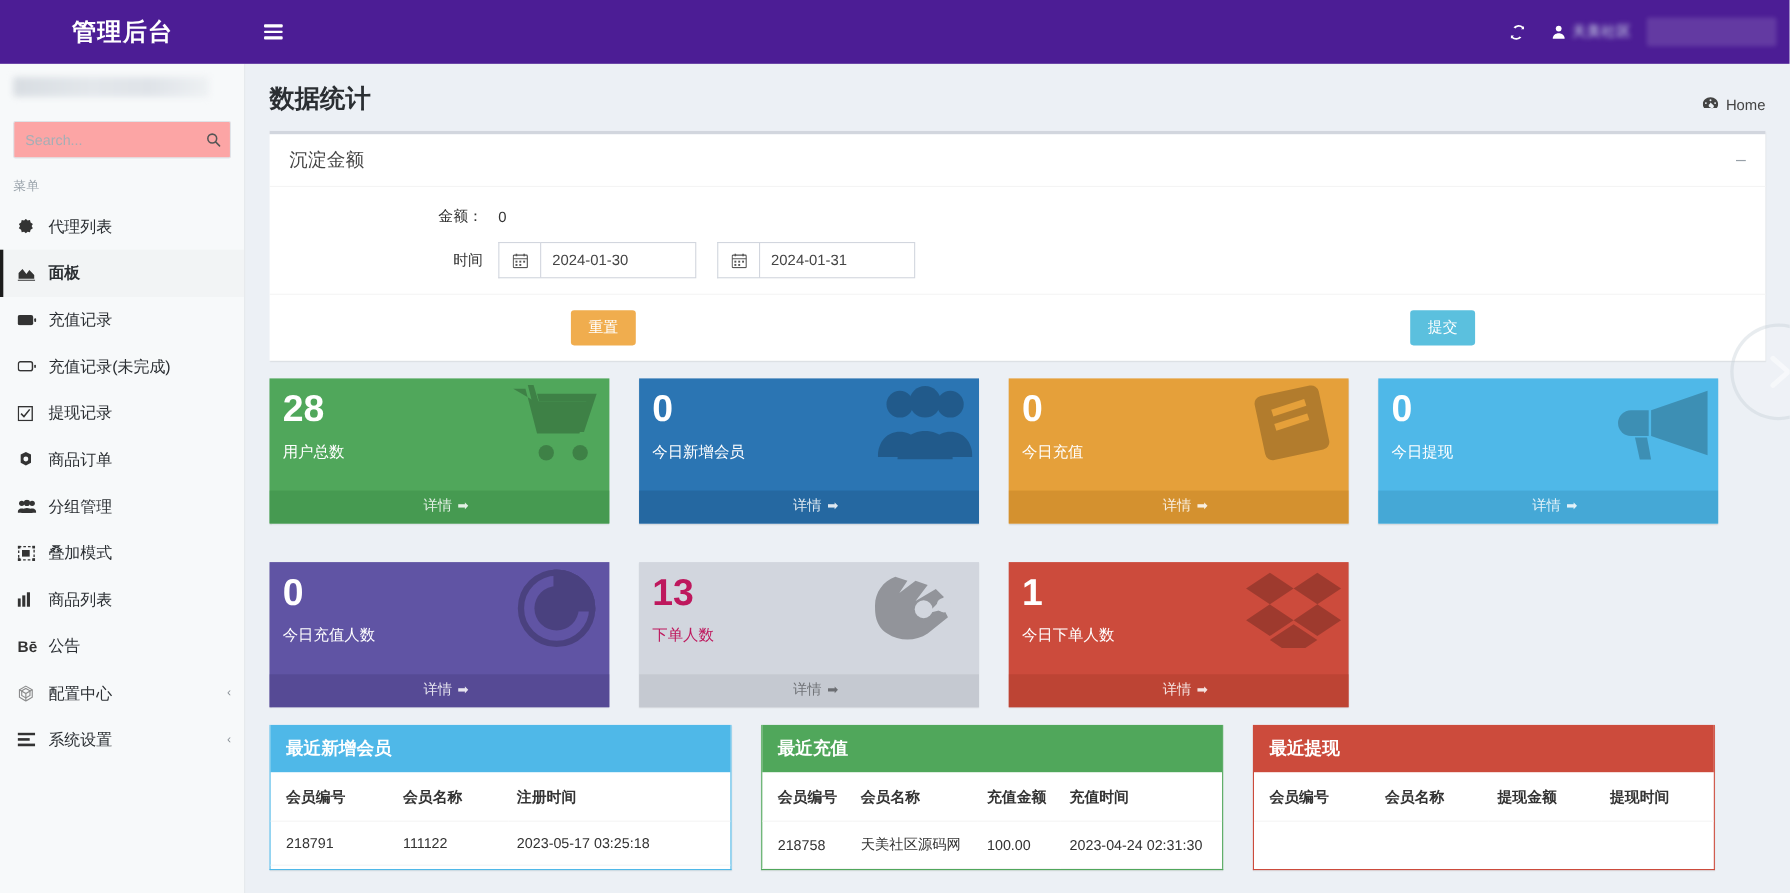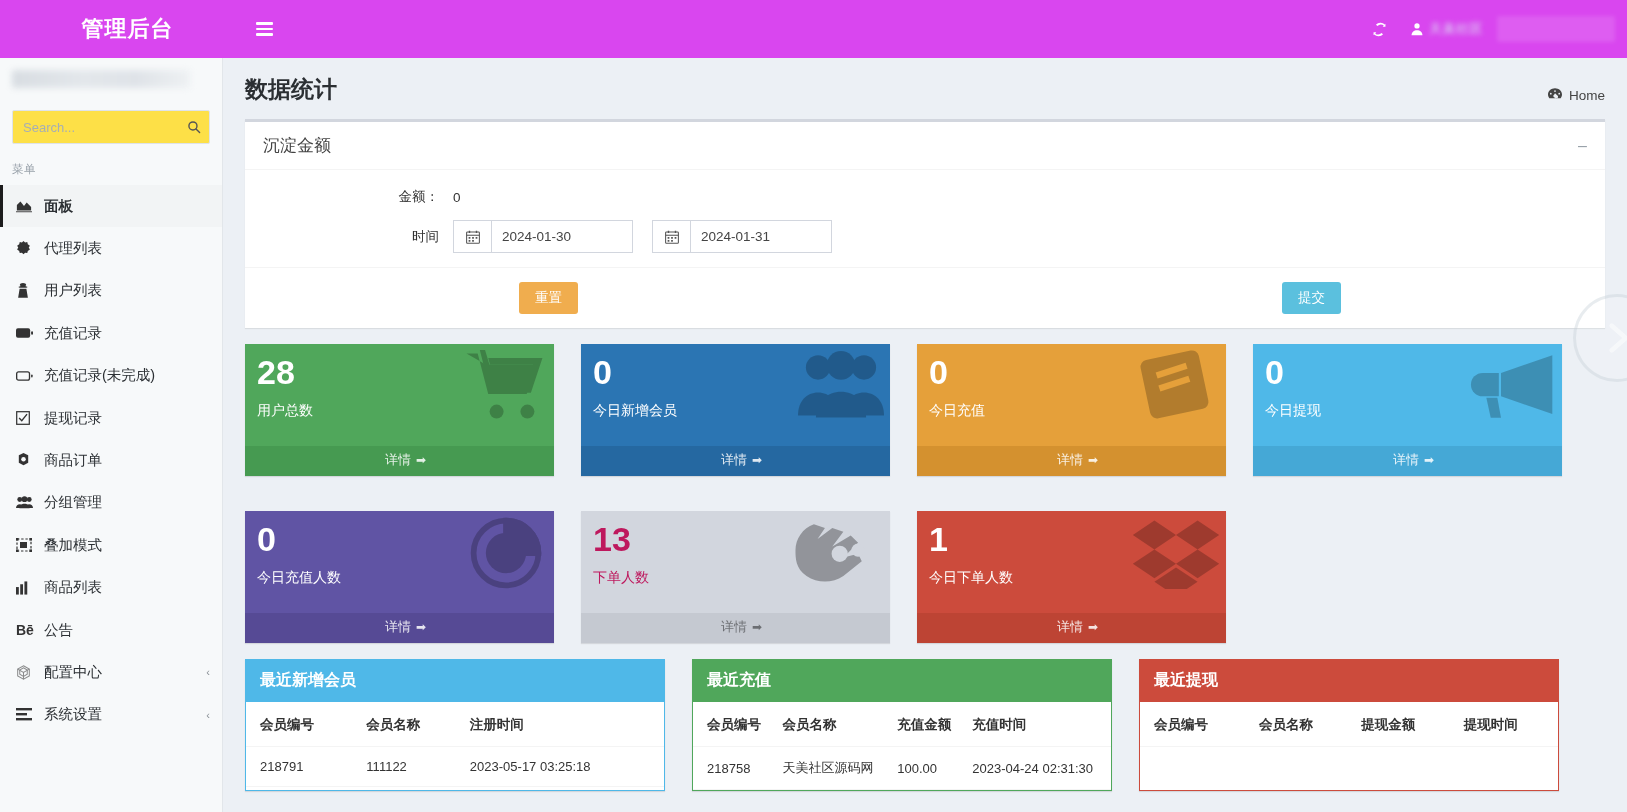--- a/index.html
+++ b/index.html
@@ -8,23 +8,22 @@
     overflow: hidden;
     font-family: "Liberation Sans", "DejaVu Sans", sans-serif;
     background: #ecf0f5;
     color: #333;
   }
   .app { position: relative; width: 1627px; height: 812px; }
 
   
   .topbar {
     position: absolute; top: 0; left: 0; right: 0; height: 58px;
-    background: #d946ef; display: flex; align-items: flex-start;
+    background: #4c1d95; display: flex; align-items: flex-start;
     z-index: 20;
-    padding-left: 16px;
   }
   .brand {
     width: 223px; height: 58px; flex: 0 0 223px;
     display: flex; align-items: center; justify-content: center;
     color: #fff; font-size: 22px; font-weight: bold; letter-spacing: 1px;
   }
   .nav-toggle {
     width: 50px; height: 58px; display: flex; align-items: center;
     justify-content: center; cursor: pointer;
   }
@@ -68,21 +67,21 @@
   }
   .user-blur-bar {
     width: 178px; height: 18px;
     background: linear-gradient(90deg,#d8dde2 0%, #e3e7eb 40%, #dfe3e8 70%, #eef1f3 100%);
     filter: blur(3px); border-radius: 2px;
   }
   .search-wrap {
     margin: 10px 12px 0 12px; position: relative;
   }
   .search-input {
-    width: 100%; height: 34px; border: 1px solid #dfe3e8; background: #fde047;
+    width: 100%; height: 34px; border: 1px solid #dfe3e8; background: #fca5a5;
     border-radius: 2px; padding: 0 32px 0 10px; font-size: 13px;
     color: #666; outline: none;
     font-family: "Liberation Sans", sans-serif;
   }
   .search-input::placeholder { color: #a6aeb5; }
   .search-btn {
     position: absolute; right: 1px; top: 1px; width: 30px; height: 32px;
     background: transparent; border: none; cursor: pointer;
     display: flex; align-items: center; justify-content: center;
     color: #555;
@@ -283,45 +282,36 @@
         <svg width="14" height="14" viewBox="0 0 16 16" fill="none" stroke="currentColor" stroke-width="1.6">
           <circle cx="6.8" cy="6.8" r="4.6"></circle>
             <line x1="10.3" y1="10.3" x2="14.4" y2="14.4" stroke-linecap="round"></line>
         </svg>
       </button>
     </div>
 
     <div class="menu-header">菜单</div>
 
     <ul class="menu">
+      <li class="menu-item">
+        <span class="mi-icon">
+          <svg width="15" height="15" viewBox="0 0 16 16" fill="currentColor">
+              <path d="M8 0l1.7 1.6 2.3-.5.6 2.3L14.8 5 13.6 7l1.2 2-2.2 1.6-.6 2.3-2.3-.5L8 14l-1.7-1.6-2.3.5-.6-2.3L1.2 9l1.2-2L1.2 5l2.2-1.6.6-2.3 2.3.5z"></path>
+            </svg>
+        </span>
+        <span class="mi-label">代理列表</span>
+      </li>
       <li class="menu-item active">
         <span class="mi-icon">
           <svg width="16" height="14" viewBox="0 0 18 14" fill="currentColor">
               <path d="M0 13h18v1H0z"></path>
               <path d="M1 12V6l4-4 4 5 3-4 5 5v4z"></path>
             </svg>
         </span>
         <span class="mi-label">面板</span>
-      </li>
-      <li class="menu-item">
-        <span class="mi-icon">
-          <svg width="15" height="15" viewBox="0 0 16 16" fill="currentColor">
-              <path d="M8 0l1.7 1.6 2.3-.5.6 2.3L14.8 5 13.6 7l1.2 2-2.2 1.6-.6 2.3-2.3-.5L8 14l-1.7-1.6-2.3.5-.6-2.3L1.2 9l1.2-2L1.2 5l2.2-1.6.6-2.3 2.3.5z"></path>
-            </svg>
-        </span>
-        <span class="mi-label">代理列表</span>
-      </li>
-      <li class="menu-item">
-        <span class="mi-icon">
-          <svg width="14" height="15" viewBox="0 0 14 16" fill="currentColor">
-              <path d="M7 0c2 0 3.4 1 3.4 2.2 0 .5-.5.8-1 .9L12 4.2 10.6 5H3.4L2 4.2l2.6-1.1c-.5-.1-1-.4-1-.9C3.6 1 5 0 7 0z"></path>
-              <path d="M3.4 6h7.2l1.6 9.6H1.8z"></path>
-            </svg>
-        </span>
-        <span class="mi-label">用户列表</span>
       </li>
       <li class="menu-item">
         <span class="mi-icon">
           <svg width="17" height="10" viewBox="0 0 18 10" fill="currentColor">
               <rect x="0" y="0" width="15" height="10" rx="2"></rect>
               <rect x="16" y="3.2" width="2" height="3.6" rx="1"></rect>
             </svg>
         </span>
         <span class="mi-label">充值记录</span>
       </li>

